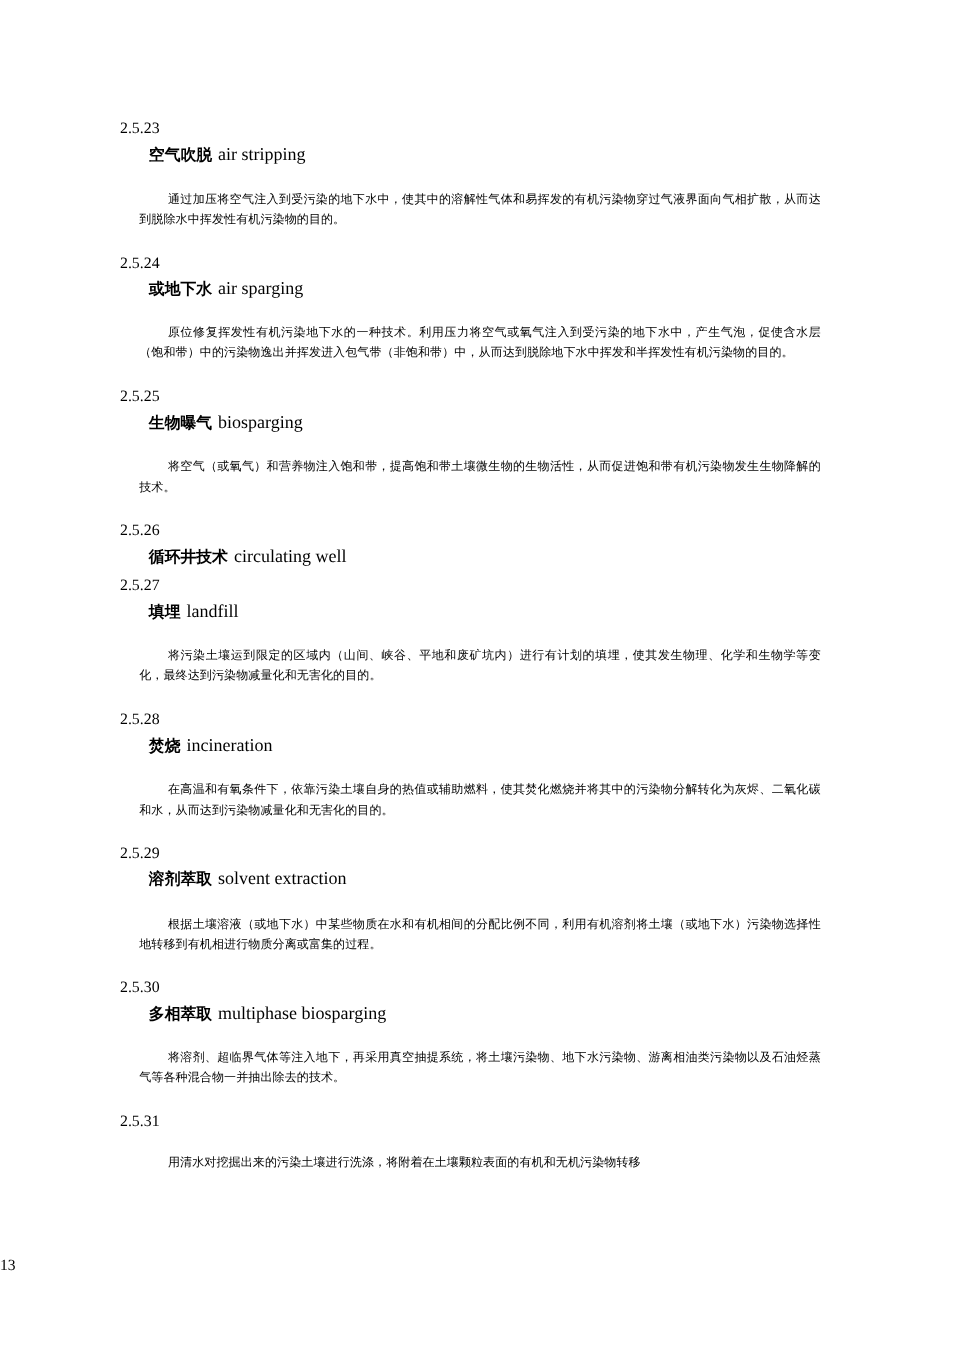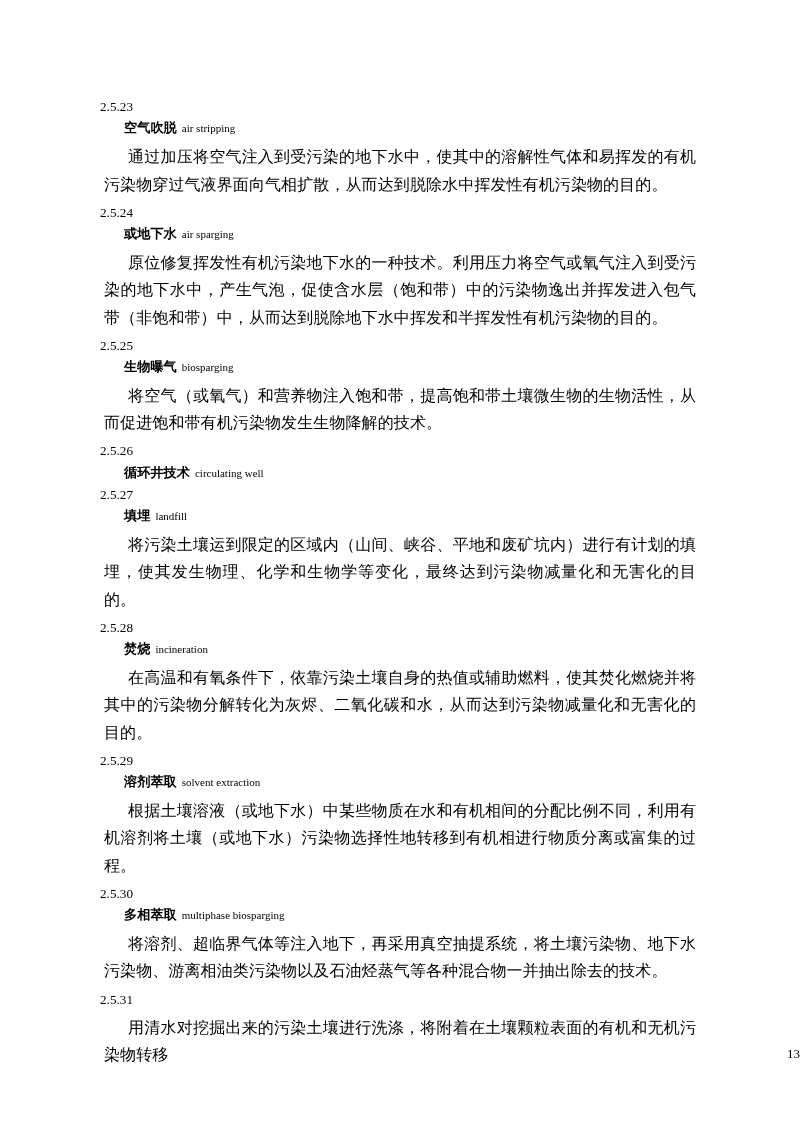--- a/index.html
+++ b/index.html
@@ -39,38 +39,38 @@
     font-weight: bold;
   }
   .term .cn {
     font-family: "DejaVu Sans", "Liberation Sans", sans-serif;
     font-weight: bold;
     font-size: 13.2px;
   }
   .term .en {
     font-family: "Liberation Serif", "DejaVu Serif", serif;
     font-weight: normal;
-    font-size: 11px;
+    font-size: 15px;
     padding-left: 5px;
   }
   .def {
-    font-size: 16px;
+    font-size: 10px;
     line-height: 1.70;
-    margin: 4px;
+    margin: 16px;
     text-indent: 24px;
     text-align: justify;
     font-family: "DejaVu Sans", "Liberation Sans", sans-serif;
     letter-spacing: 0.1px;
   }
   .pagenum {
     position: absolute;
     left: 0;
     right: 0;
     top: 1046px;
-    text-align: right;
+    text-align: left;
     font-size: 13px;
     font-family: "Liberation Serif", "DejaVu Serif", serif;
   }
 </style>
 </head>
 <body>
 
 <div class="page">
 
   <div class="entry">

